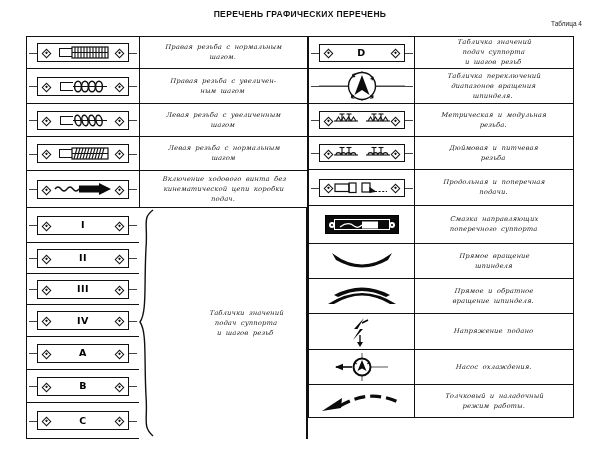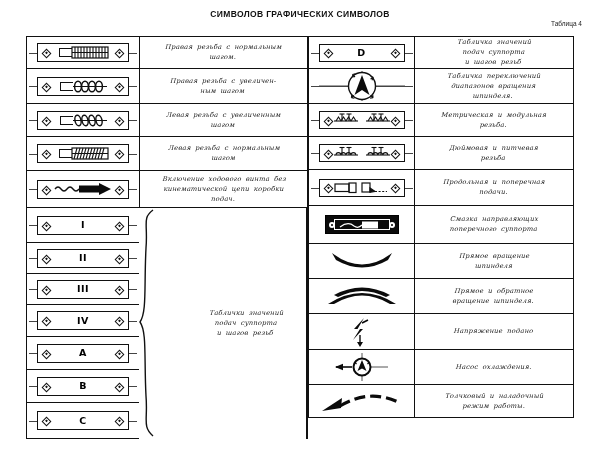--- a/index.html
+++ b/index.html
@@ -148,21 +148,21 @@
   .blackplate .eye.r{right:3px;}
   .blackplate .eye i{
     position:absolute;left:2px;top:2px;width:2px;height:2px;border-radius:50%;background:#000;
   }
 
   svg{display:block;overflow:visible;}
 </style>
 </head>
 <body>
 
-<div id="page-title">СИМВОЛОВ ГРАФИЧЕСКИХ СИМВОЛОВ</div>
+<div id="page-title">ПЕРЕЧЕНЬ ГРАФИЧЕСКИХ ПЕРЕЧЕНЬ</div>
 <div id="table-number">Таблица 4</div>
 
 <div id="symbol-table">
 
   <div class="half left">
 
     <div class="row" style="height:33px">
       <div class="cell-icon">
         <div class="plate">
           <div class="axis"></div>

